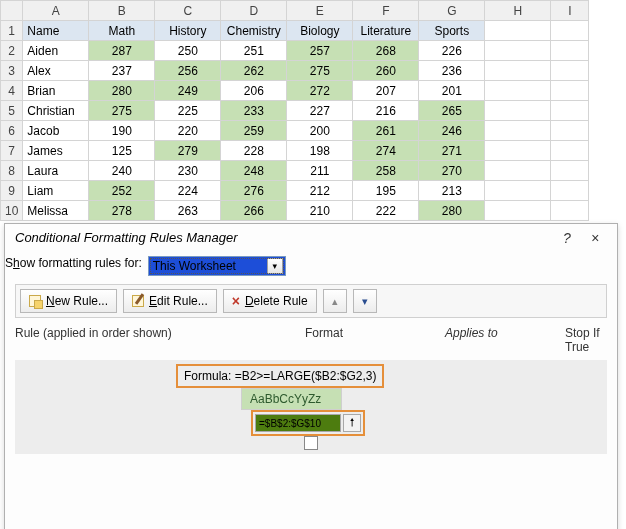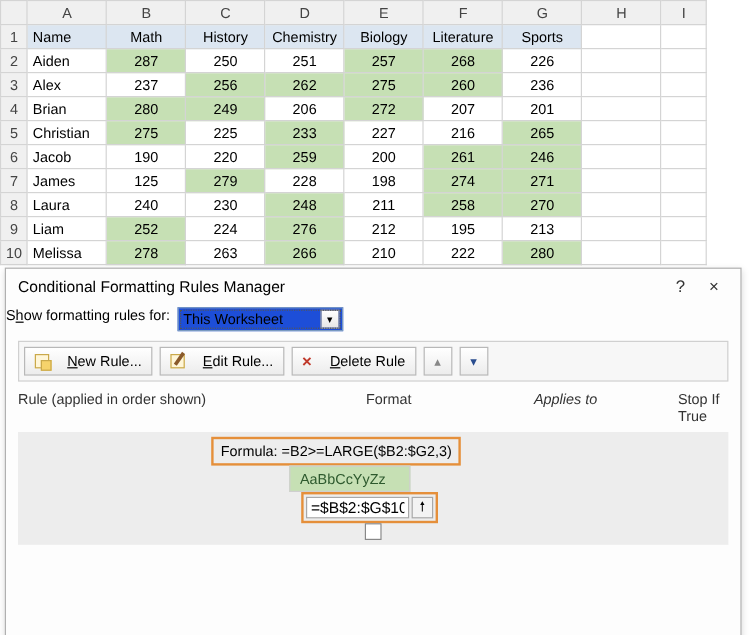--- a/index.html
+++ b/index.html
@@ -41,23 +41,23 @@
     position: relative;
     margin: 2px 4px 4px 4px;
     width: 614px;
     border: 1px solid #b0b0b0;
     background: #fdfdfd;
     box-shadow: 0 2px 6px rgba(0,0,0,0.15);
     font-size: 12px;
   }
   .titlebar {
     display: flex;
-    align-items: center;
     padding: 6px 8px 4px 10px;
     font-size: 13px;
+    font-style: italic;
   }
   .titlebar .title { flex: 1; }
   .titlebar .winbtn {
     width: 28px; text-align:center; font-size: 14px; color:#333;
     cursor: pointer;
   }
   .showfor {
     display: flex; align-items: flex-start; gap: 6px;
     padding: 6px 10px 8px 0;
   }
@@ -79,21 +79,21 @@
     background: linear-gradient(#fff,#e6e6e6);
     font-size: 9px;
   }
   .toolbar {
     display:flex; gap:6px; align-items:center;
     border:1px solid #d0d0d0; margin: 0 10px; padding:4px;
     background:#f7f7f7;
   }
   .tbtn {
     border:1px solid #b8b8b8; background:linear-gradient(#fff,#ececec);
-    height:24px; padding: 0 8px; display:inline-flex; align-items:center; gap:15px;
+    height:24px; padding: 0 8px; display:inline-flex; align-items:center; gap:5px;
     cursor:pointer; font-size:12px;text-align:right;
   }
   .tbtn .u { text-decoration: underline; }
   .icon { display:inline-block; }
   .icon-new { width:12px;height:12px;border:1px solid #caa94a;background:#fff6d8;position:relative;}
   .icon-new::after{content:"";position:absolute;right:-3px;bottom:-3px;width:7px;height:7px;background:#f6d36b;border:1px solid #caa94a;}
   .icon-edit { width:12px;height:12px;border:1px solid #caa94a;background:#fff6d8;position:relative;}
   .icon-edit::after{content:"";position:absolute;left:5px;top:-3px;width:3px;height:12px;background:#8a5a2b;transform:rotate(35deg);}
   .icon-del { color:#c0392b; font-weight:bold; font-size:14px; line-height:12px;}
   .navbtn {
@@ -115,22 +115,22 @@
   .row .c2{width:140px;}
   .row .c3{width:120px;}
   .row .c4{flex:1; display:flex; justify-content:center;}
   .orange-box { border:2px solid #e58f3a; padding:3px 6px; display:inline-block; background:#ededed;}
   .fmt-sample {
     display:inline-block; padding:3px 20px 3px 8px;
     background:#c6e0b4; border:1px solid #cfcfcf; color:#2e5a2e;
   }
   .applies-wrap { border:2px solid #e58f3a; padding:2px; display:inline-flex; background:#ededed; }
   .applies-input {
-    border:1px solid #a8a8a8; background:#ffffff; height:18px; width:86px;
-    font-size:13px; padding:0 3px;
+    border:1px solid #a8a8a8; background:#4d7c0f; height:18px; width:86px;
+    font-size:10px; padding:0 3px;
   }
   .refbtn { width:18px;height:18px;border:1px solid #a8a8a8;background:#f3f3f3;margin-left:2px;display:flex;align-items:center;justify-content:center;font-size:11px;}
   .chk { width:14px;height:14px;border:1px solid #888;background:#fff;}
   .rules-body { height: 90px; }
   .dlg-footer {
     display:flex; justify-content:flex-end; gap:8px;
     padding:10px; border-top:1px solid #e0e0e0; background:#f7f7f7;
   }
   .btn {
     min-width:72px; height:24px; border:1px solid #adadad;

